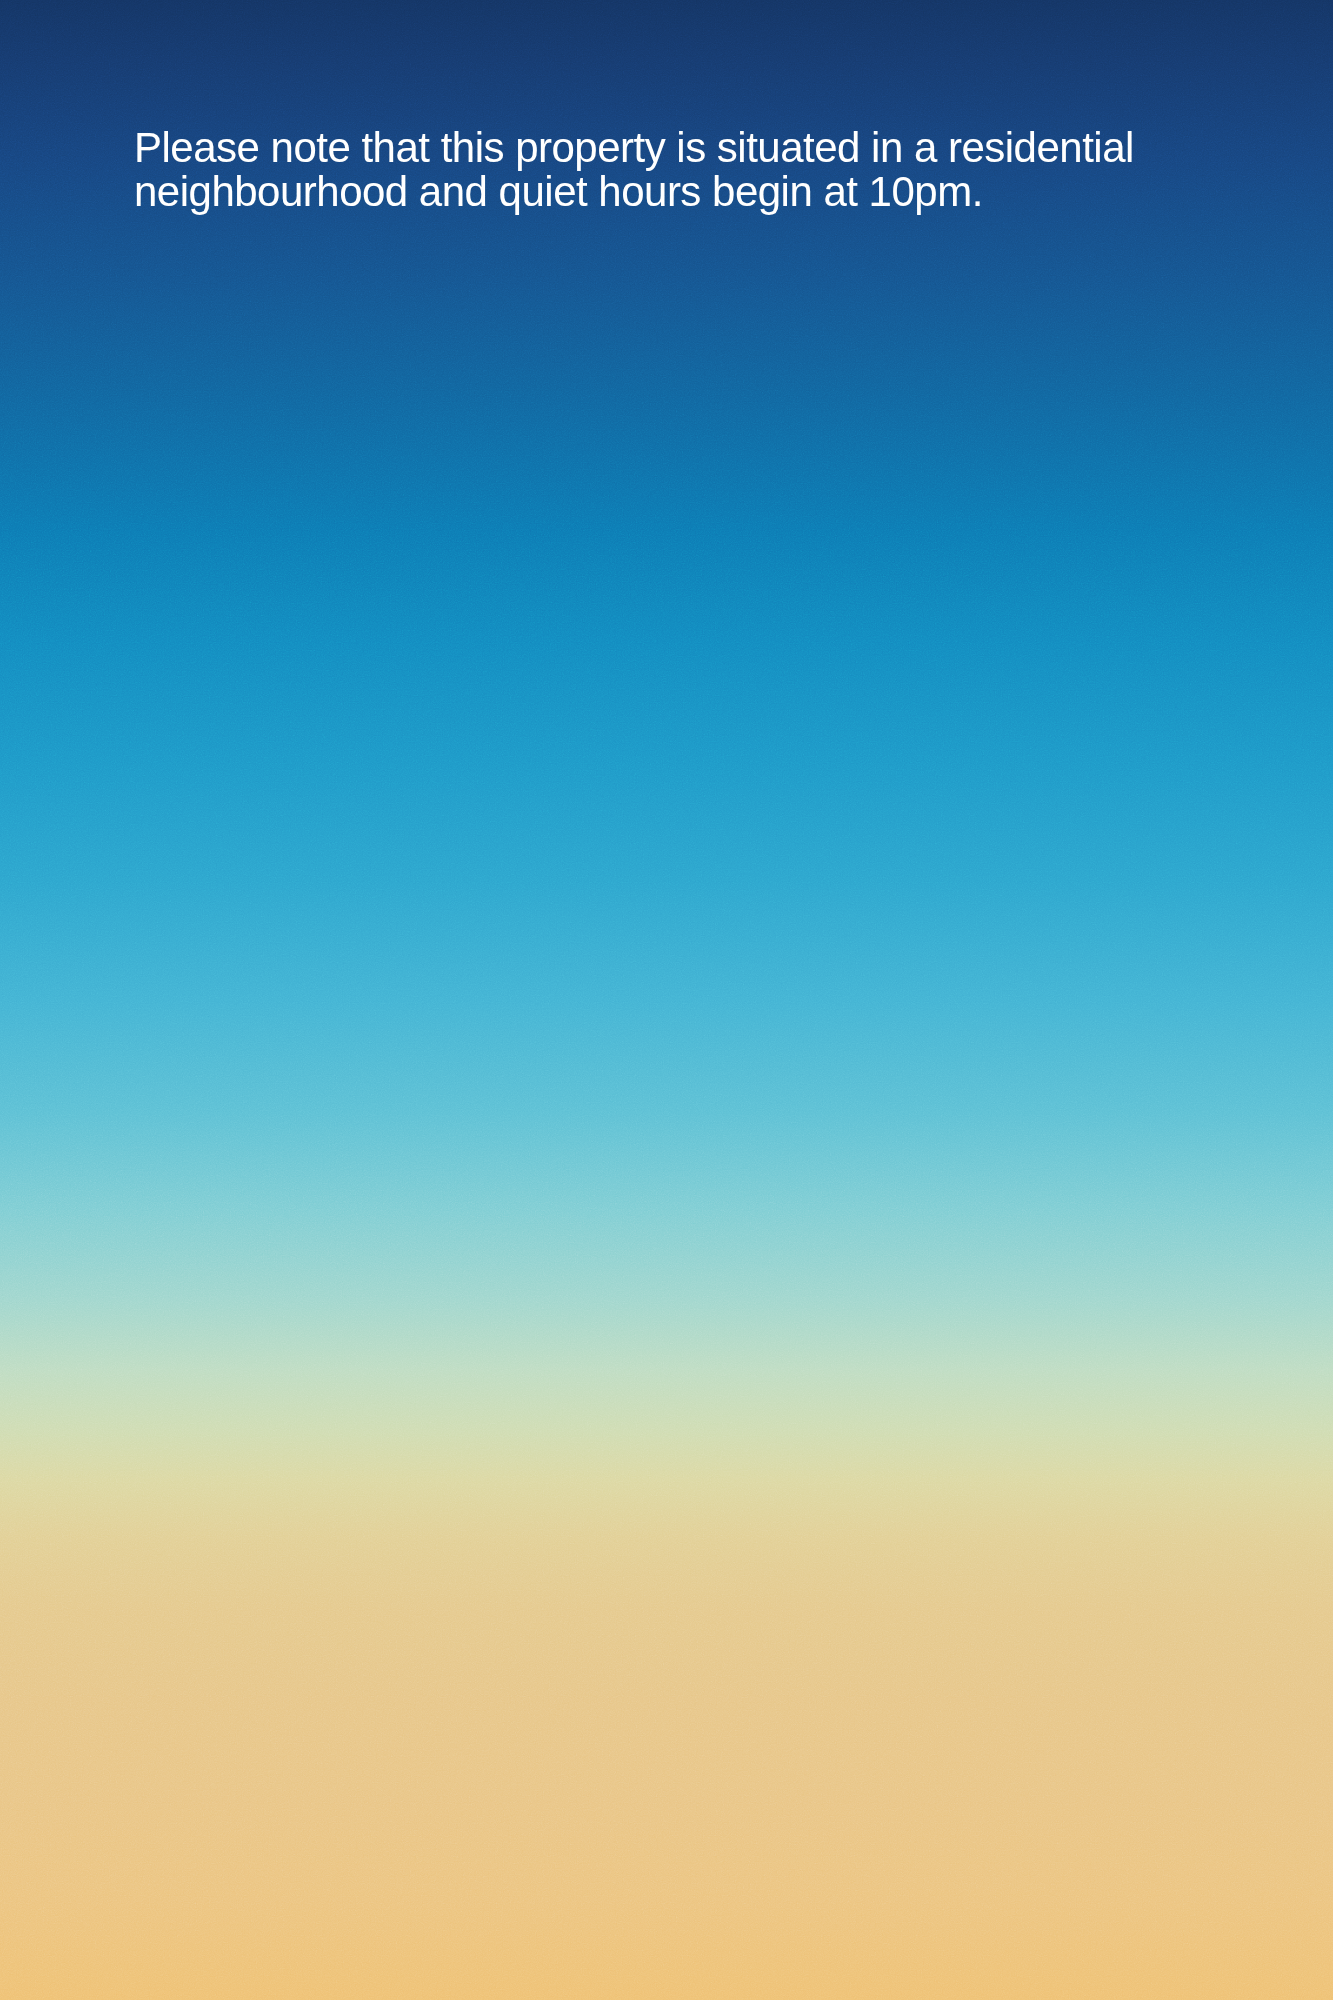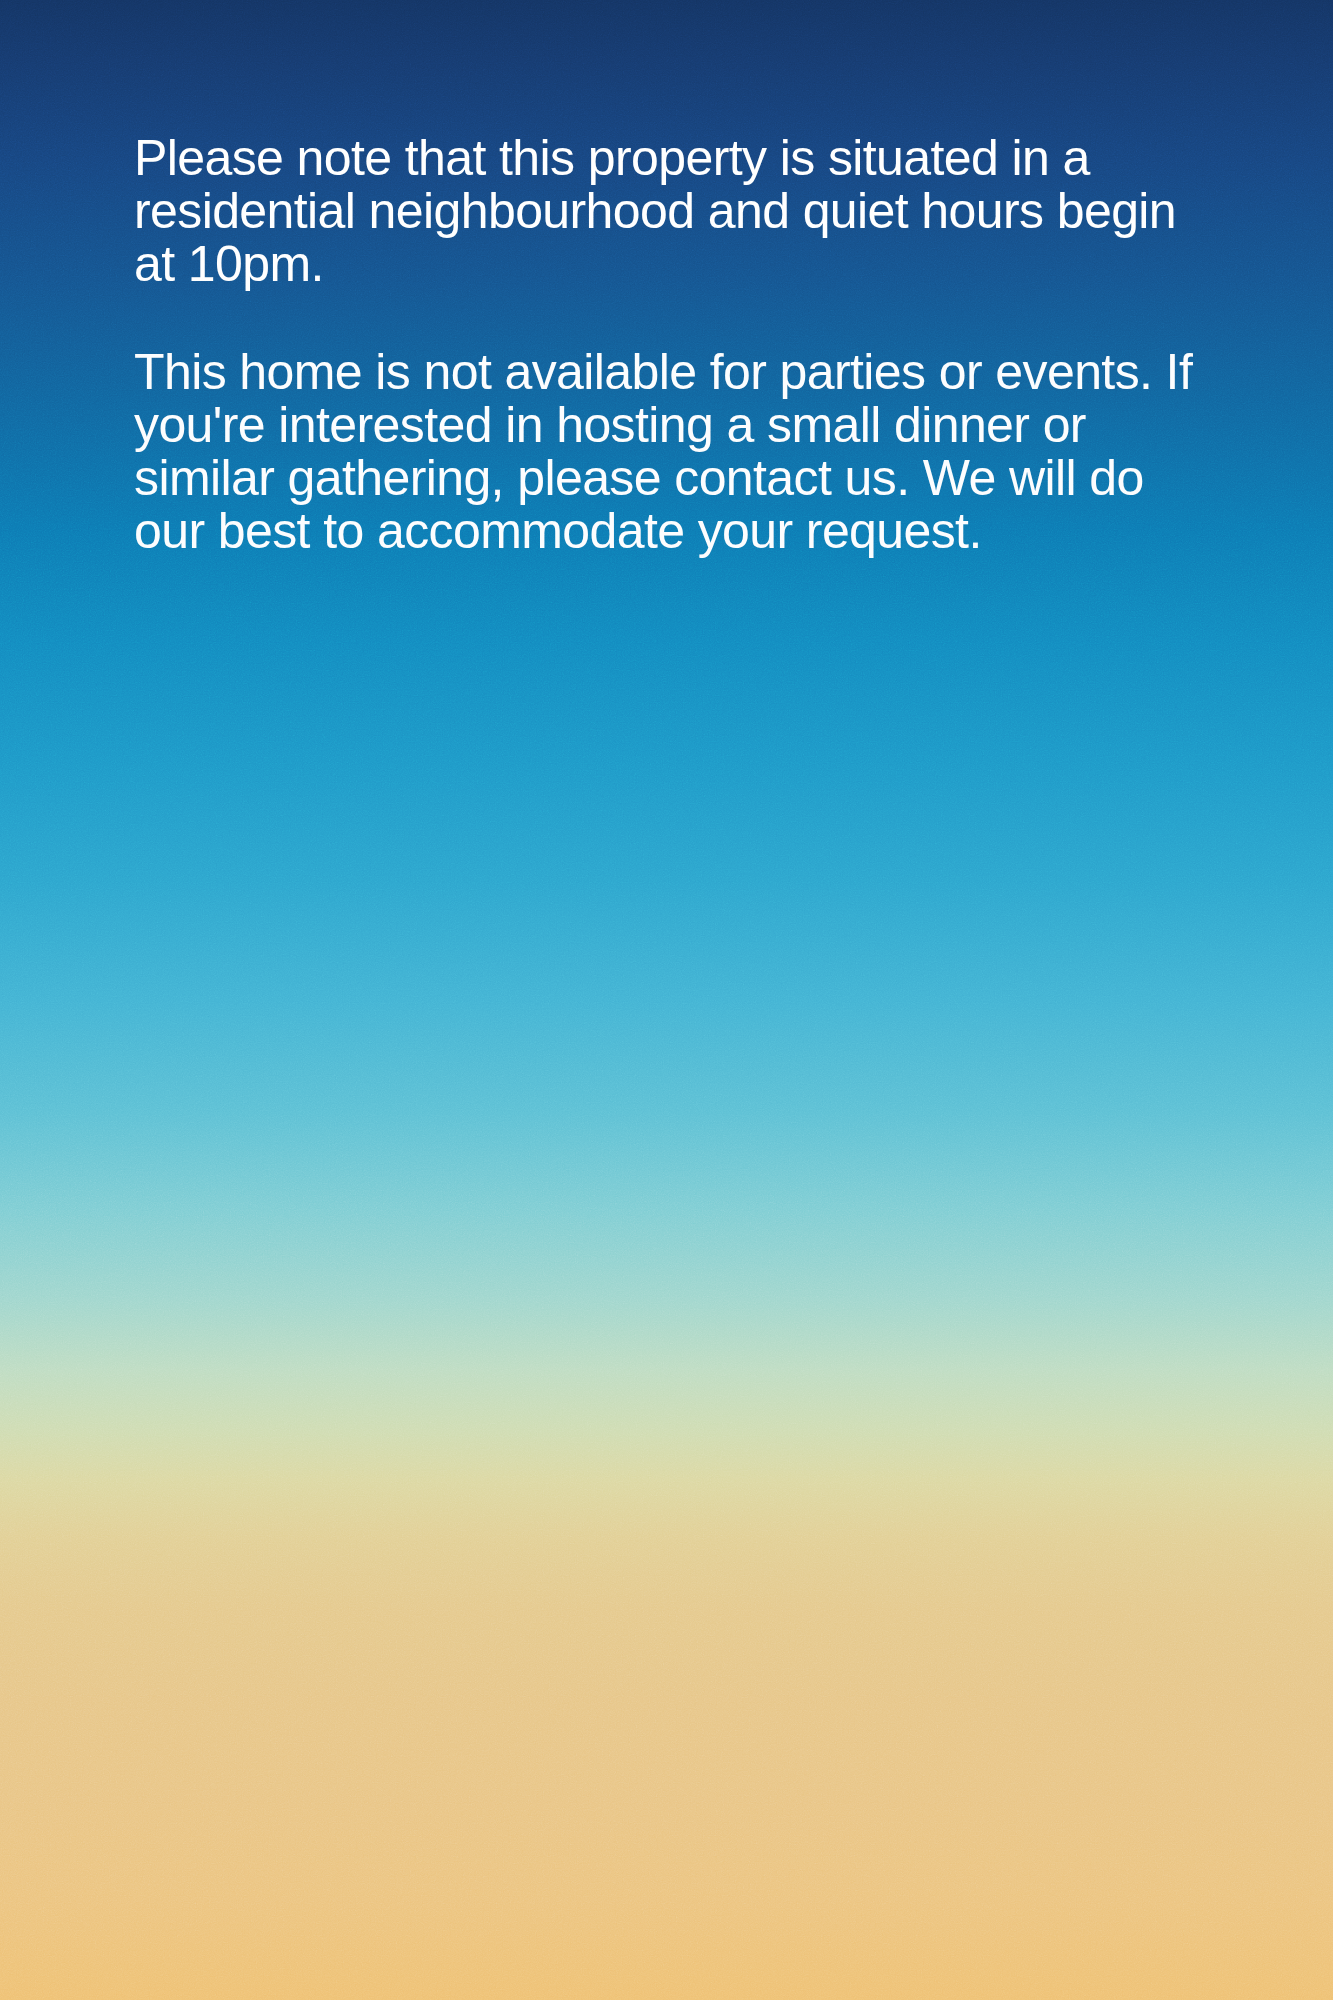--- a/index.html
+++ b/index.html
@@ -53,44 +53,43 @@
   #grain svg { width: 100%; height: 100%; display: block; }
 
   #content {
     position: absolute;
     left: 134px;
     top: 118px;
     width: 1090px;
   }
 
   .para {
-    margin: 14px 0 56px 0;
+    margin: 8px 0 56px 0;
     color: #ffffff;
-    font-size: 50px;
+    font-size: 42px;
     line-height: 1.055;
     font-weight: 400;
     letter-spacing: -0.012em;
     white-space: pre-wrap;
   }
   .para:last-child { margin-bottom: 0; }
 
   
   .para.p1 { color: rgba(255,255,255,1.00); }
   .para.p2 { color: rgba(255,255,255,0.99); }
   .para.p3 { color: rgba(255,255,255,0.93); }
 </style>
 </head>
 <body>
 
 <div id="slide">
 
   <div id="content">
     <p class="para p1">Please note that this property is situated in a residential neighbourhood and quiet hours begin at 10pm.</p>
 
-    <p class="para p2">This home is not available for parties or events. If you're interested in hosting a small dinner or similar gathering, please contact us. We will do our best to accommodate your request.</p>
 
   </div>
 
   <div id="grain">
     <svg xmlns="http://www.w3.org/2000/svg" viewBox="0 0 1333 2000" preserveAspectRatio="none">
       <defs>
         <filter id="noiseFilter" x="0" y="0" width="100%" height="100%">
           <feTurbulence type="fractalNoise" baseFrequency="0.85" numOctaves="4" stitchTiles="stitch" result="t"></feTurbulence>
           <feColorMatrix type="saturate" values="0" in="t" result="ds"></feColorMatrix>
           <feComponentTransfer in="ds">

